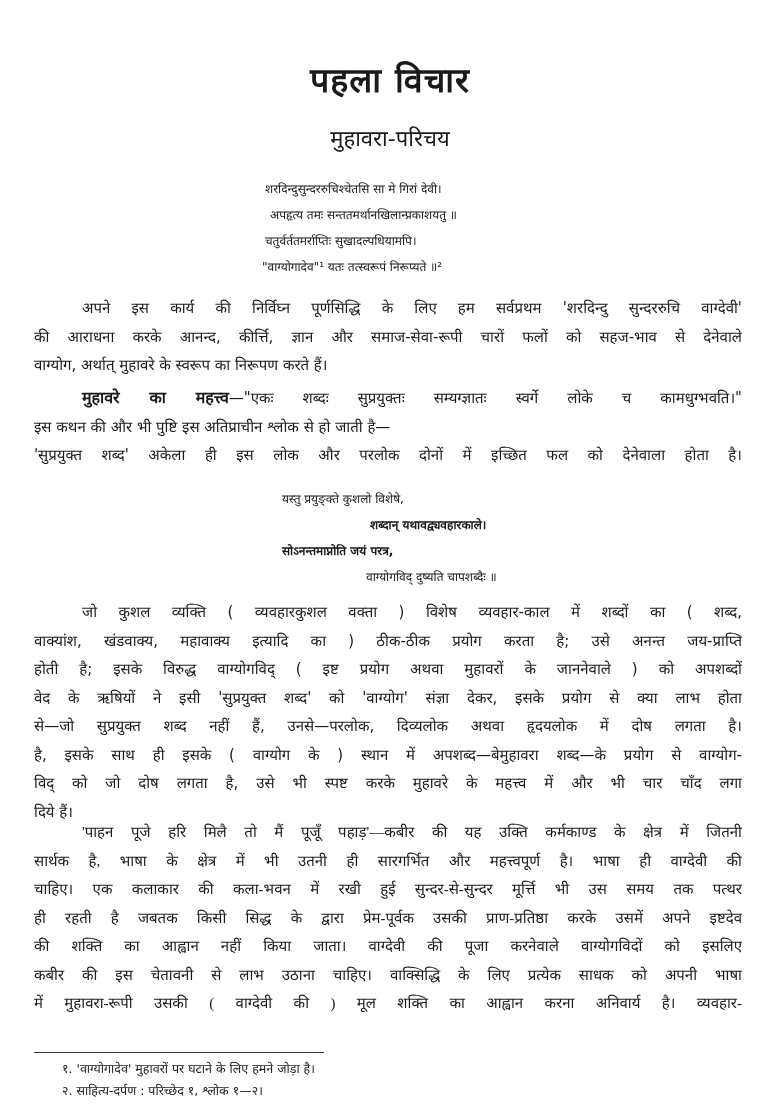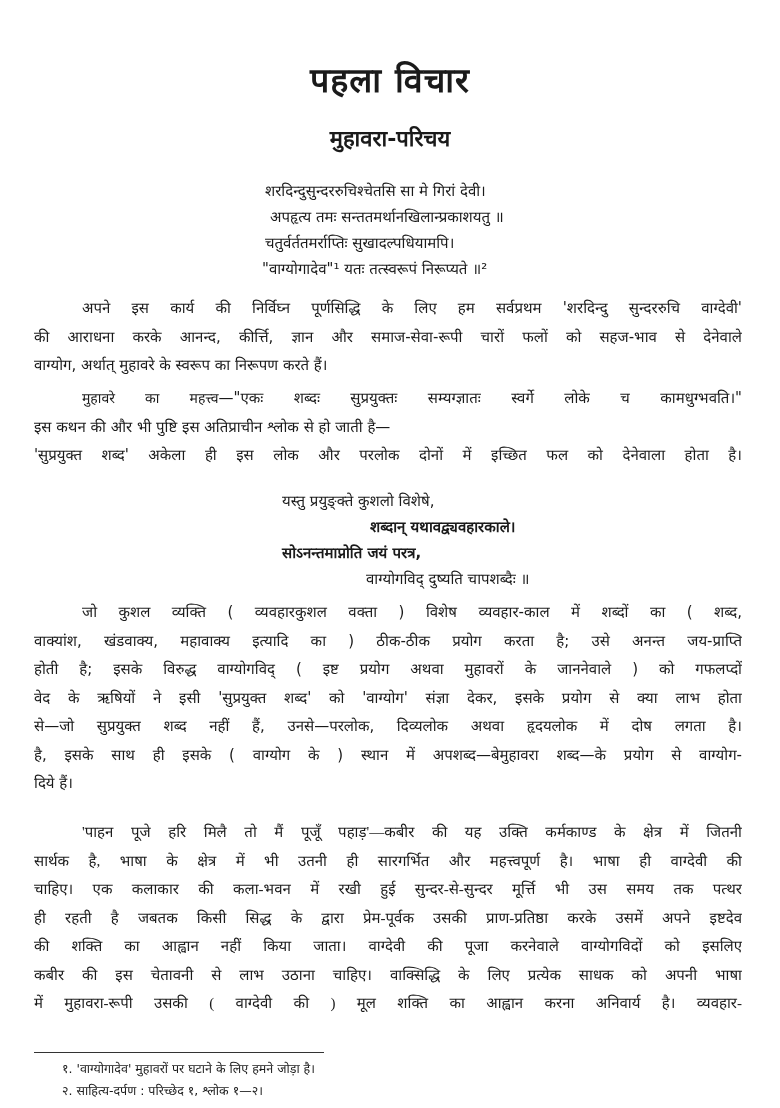--- a/index.html
+++ b/index.html
@@ -28,26 +28,26 @@
       font-size: 34px;
       font-weight: bold;
       letter-spacing: 1px;
     }
     .subtitle {
       position: absolute;
       top: 122px;
       left: 0; width: 780px;
       text-align: center;
       font-size: 22px;
-      font-weight: bold;
+      font-weight: normal;
     }
     .verse {
       position: absolute;
       font-family: "DejaVu Sans", sans-serif;
-      font-size: 15px;
+      font-size: 12px;
       white-space: nowrap;
     }
     .para {
       position: absolute;
       left: 34px;
       width: 708px;
       font-size: 15px;
       line-height: 28.5px;
       text-align: justify;
       text-align-last: left;
@@ -58,22 +58,22 @@
       overflow: hidden;
       text-align-last: justify;
     }
     .para .line.last {
       text-align-last: left;
     }
     .para .line.indent {
       padding-left: 48px;
     }
     .lead {
-      font-weight: normal;
-      font-size: 14px;
+      font-weight: bold;
+      font-size: 16px;
     }
     .footnote-rule {
       position: absolute;
       left: 34px;
       top: 1052px;
       width: 290px;
       height: 0;
       border-top: 1.5px solid #333;
     }
     .footnote {
@@ -113,24 +113,25 @@
   <div>
     <div class="verse" style="left:282px; top:490px;">यस्तु प्रयुङ्क्ते कुशलो विशेषे,</div>
     <div class="verse" style="left:370px; top:516px;font-weight:bold;">शब्दान् यथावद्व्यवहारकाले।</div>
     <div class="verse" style="left:282px; top:542px; font-weight:bold;">सोऽनन्तमाप्नोति जयं परत्र,</div>
     <div class="verse" style="left:366px; top:568px;">वाग्योगविद् दुष्यति चापशब्दैः ॥</div>
   </div>
 
   <div class="para" style="top:598px;">
     <span class="line indent">जो कुशल व्यक्ति ( व्यवहारकुशल वक्ता ) विशेष व्यवहार-काल में शब्दों का ( शब्द,</span>
     <span class="line">वाक्यांश, खंडवाक्य, महावाक्य इत्यादि का ) ठीक-ठीक प्रयोग करता है; उसे अनन्त जय-प्राप्ति</span>
-    <span class="line">होती है; इसके विरुद्ध वाग्योगविद् ( इष्ट प्रयोग अथवा मुहावरों के जाननेवाले ) को गफलप्दों</span>
+    <span class="line">होती है; इसके विरुद्ध वाग्योगविद् ( इष्ट प्रयोग अथवा मुहावरों के जाननेवाले ) को अपशब्दों</span>
     <span class="line">वेद के ऋषियों ने इसी 'सुप्रयुक्त शब्द' को 'वाग्योग' संज्ञा देकर, इसके प्रयोग से क्या लाभ होता</span>
     <span class="line">से—जो सुप्रयुक्त शब्द नहीं हैं, उनसे—परलोक, दिव्यलोक अथवा हृदयलोक में दोष लगता है।</span>
     <span class="line">है, इसके साथ ही इसके ( वाग्योग के ) स्थान में अपशब्द—बेमुहावरा शब्द—के प्रयोग से वाग्योग-</span>
+    <span class="line">विद् को जो दोष लगता है, उसे भी स्पष्ट करके मुहावरे के महत्त्व में और भी चार चाँद लगा</span>
     <span class="line last">दिये हैं।</span>
   </div>
 
   <div class="para" style="top:818px;font-family:Liberation Serif, serif;">
     <span class="line indent">'पाहन पूजे हरि मिलै तो मैं पूजूँ पहाड़'—कबीर की यह उक्ति कर्मकाण्ड के क्षेत्र में जितनी</span>
     <span class="line">सार्थक है, भाषा के क्षेत्र में भी उतनी ही सारगर्भित और महत्त्वपूर्ण है। भाषा ही वाग्देवी की</span>
     <span class="line">चाहिए। एक कलाकार की कला-भवन में रखी हुई सुन्दर-से-सुन्दर मूर्त्ति भी उस समय तक पत्थर</span>
     <span class="line">ही रहती है जबतक किसी सिद्ध के द्वारा प्रेम-पूर्वक उसकी प्राण-प्रतिष्ठा करके उसमें अपने इष्टदेव</span>
     <span class="line">की शक्ति का आह्वान नहीं किया जाता। वाग्देवी की पूजा करनेवाले वाग्योगविदों को इसलिए</span>
     <span class="line">कबीर की इस चेतावनी से लाभ उठाना चाहिए। वाक्सिद्धि के लिए प्रत्येक साधक को अपनी भाषा</span>

